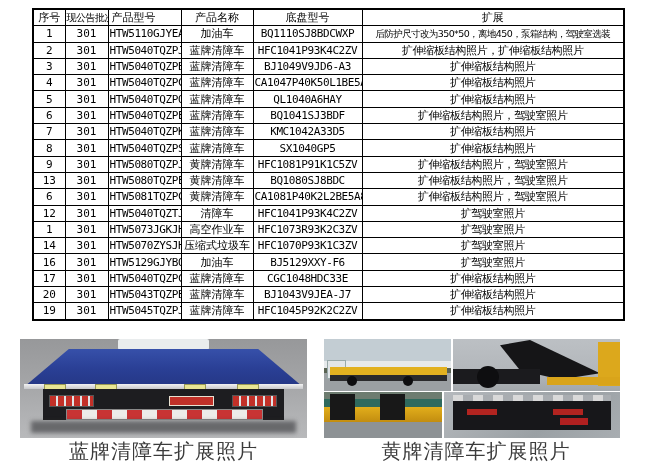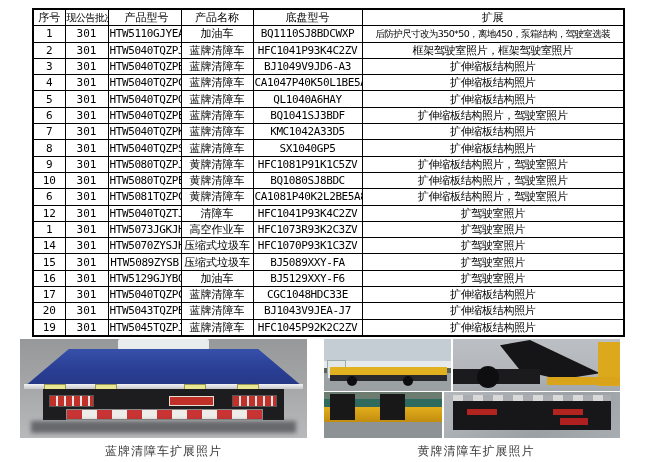--- a/index.html
+++ b/index.html
@@ -14,21 +14,21 @@
     border-collapse:collapse;table-layout:fixed;width:591px;
     border:2px solid #000;
   }
   table.spec th,table.spec td{
     border:1px solid #000;height:15.3px;padding:0 1px;
     text-align:center;vertical-align:middle;
     font-size:11px;line-height:1;white-space:nowrap;overflow:hidden;
   }
   table.spec th{font-weight:normal;font-size:11px;}
   table.spec th.h-batch{font-size:10px;letter-spacing:-0.5px;}
-  table.spec th.h-model{text-align:left;padding-left:16px;}
+  table.spec th.h-model{text-align:left;padding-left:3px;}
   td.c-seq,td.c-batch{font-size:10px;font-family:"DejaVu Sans Mono",monospace;}
   td.c-model{text-align:left;padding-left:3px;}
   .code{font-family:"DejaVu Sans Mono",monospace;font-size:9px;letter-spacing:-0.4px;}
   td.c-ext{font-size:10.5px;letter-spacing:-0.3px;}
   table.spec tbody tr:first-child td.c-ext{font-size:9.5px;letter-spacing:-0.6px;}
 
   
   .photo{position:absolute;top:339px;height:99px;overflow:hidden;}
   #photo-blue{left:20px;width:287px;background:linear-gradient(180deg,#97989a 0%,#a2a3a5 38%,#aeafb1 70%,#b8b9bb 100%);}
   .pb-cab{position:absolute;left:34%;top:0;width:32%;height:11%;background:#e9eced;border-radius:2px;}
@@ -76,21 +76,21 @@
     background:linear-gradient(135deg,#b5b9bd 0%,#9aa0a4 60%,#a8adb1 100%);}
   .py-br-body{position:absolute;left:5%;top:6%;width:90%;height:76%;background:#17171a;}
   .py-br-strip{position:absolute;left:5%;top:6%;width:90%;height:14%;
     background:repeating-linear-gradient(90deg,#d9d9d9 0 10px,#a9adb1 10px 20px);}
   .py-refl{position:absolute;top:38%;width:17%;height:13%;background:#b22420;}
   .py-refl.r1{left:13%;} .py-refl.r2{left:62%;}
   .py-redplate{position:absolute;left:66%;top:56%;width:16%;height:16%;background:#b02020;}
 
   .caption{
     position:absolute;top:441px;height:20px;text-align:center;
-    font-size:12px;color:#3b3b3b;letter-spacing:1px;line-height:20px;
+    font-size:20px;color:#3b3b3b;letter-spacing:1px;line-height:20px;
   }
   #caption-blue{left:20px;width:287px;}
   #caption-yellow{left:328px;width:296px;}
 </style>
 </head>
 <body>
 
 <div class="spec-table-wrap">
   <table class="spec">
     <colgroup>
@@ -119,21 +119,21 @@
           <td class="c-name">加油车</td>
           <td class="c-chassis code">BQ1110SJ8BDCWXP</td>
           <td class="c-ext">后防护尺寸改为350*50，离地450，泵箱结构，驾驶室选装</td>
         </tr>
         <tr>
           <td class="c-seq">2</td>
           <td class="c-batch">301</td>
           <td class="c-model code">HTW5040TQZPJH</td>
           <td class="c-name">蓝牌清障车</td>
           <td class="c-chassis code">HFC1041P93K4C2ZV</td>
-          <td class="c-ext">框架驾驶室照片，框架驾驶室照片</td>
+          <td class="c-ext">扩伸缩板结构照片，扩伸缩板结构照片</td>
         </tr>
         <tr>
           <td class="c-seq">3</td>
           <td class="c-batch">301</td>
           <td class="c-model code">HTW5040TQZPB</td>
           <td class="c-name">蓝牌清障车</td>
           <td class="c-chassis code">BJ1049V9JD6-A3</td>
           <td class="c-ext">扩伸缩板结构照片</td>
         </tr>
         <tr>
@@ -178,21 +178,21 @@
         </tr>
         <tr>
           <td class="c-seq">9</td>
           <td class="c-batch">301</td>
           <td class="c-model code">HTW5080TQZPJH</td>
           <td class="c-name">黄牌清障车</td>
           <td class="c-chassis code">HFC1081P91K1C5ZV</td>
           <td class="c-ext">扩伸缩板结构照片，驾驶室照片</td>
         </tr>
         <tr>
-          <td class="c-seq">10</td>
+          <td class="c-seq">13</td>
           <td class="c-batch">301</td>
           <td class="c-model code">HTW5080TQZPE</td>
           <td class="c-name">黄牌清障车</td>
           <td class="c-chassis code">BQ1080SJ8BDC</td>
           <td class="c-ext">扩伸缩板结构照片，驾驶室照片</td>
         </tr>
         <tr>
           <td class="c-seq">6</td>
           <td class="c-batch">301</td>
           <td class="c-model code">HTW5081TQZPCA</td>
@@ -215,28 +215,20 @@
           <td class="c-name">高空作业车</td>
           <td class="c-chassis code">HFC1073R93K2C3ZV</td>
           <td class="c-ext">扩驾驶室照片</td>
         </tr>
         <tr>
           <td class="c-seq">14</td>
           <td class="c-batch">301</td>
           <td class="c-model code">HTW5070ZYSJH</td>
           <td class="c-name">压缩式垃圾车</td>
           <td class="c-chassis code">HFC1070P93K1C3ZV</td>
-          <td class="c-ext">扩驾驶室照片</td>
-        </tr>
-        <tr>
-          <td class="c-seq">15</td>
-          <td class="c-batch">301</td>
-          <td class="c-model code">HTW5089ZYSB</td>
-          <td class="c-name">压缩式垃圾车</td>
-          <td class="c-chassis code">BJ5089XXY-FA</td>
           <td class="c-ext">扩驾驶室照片</td>
         </tr>
         <tr>
           <td class="c-seq">16</td>
           <td class="c-batch">301</td>
           <td class="c-model code">HTW5129GJYBQ</td>
           <td class="c-name">加油车</td>
           <td class="c-chassis code">BJ5129XXY-F6</td>
           <td class="c-ext">扩驾驶室照片</td>
         </tr>

